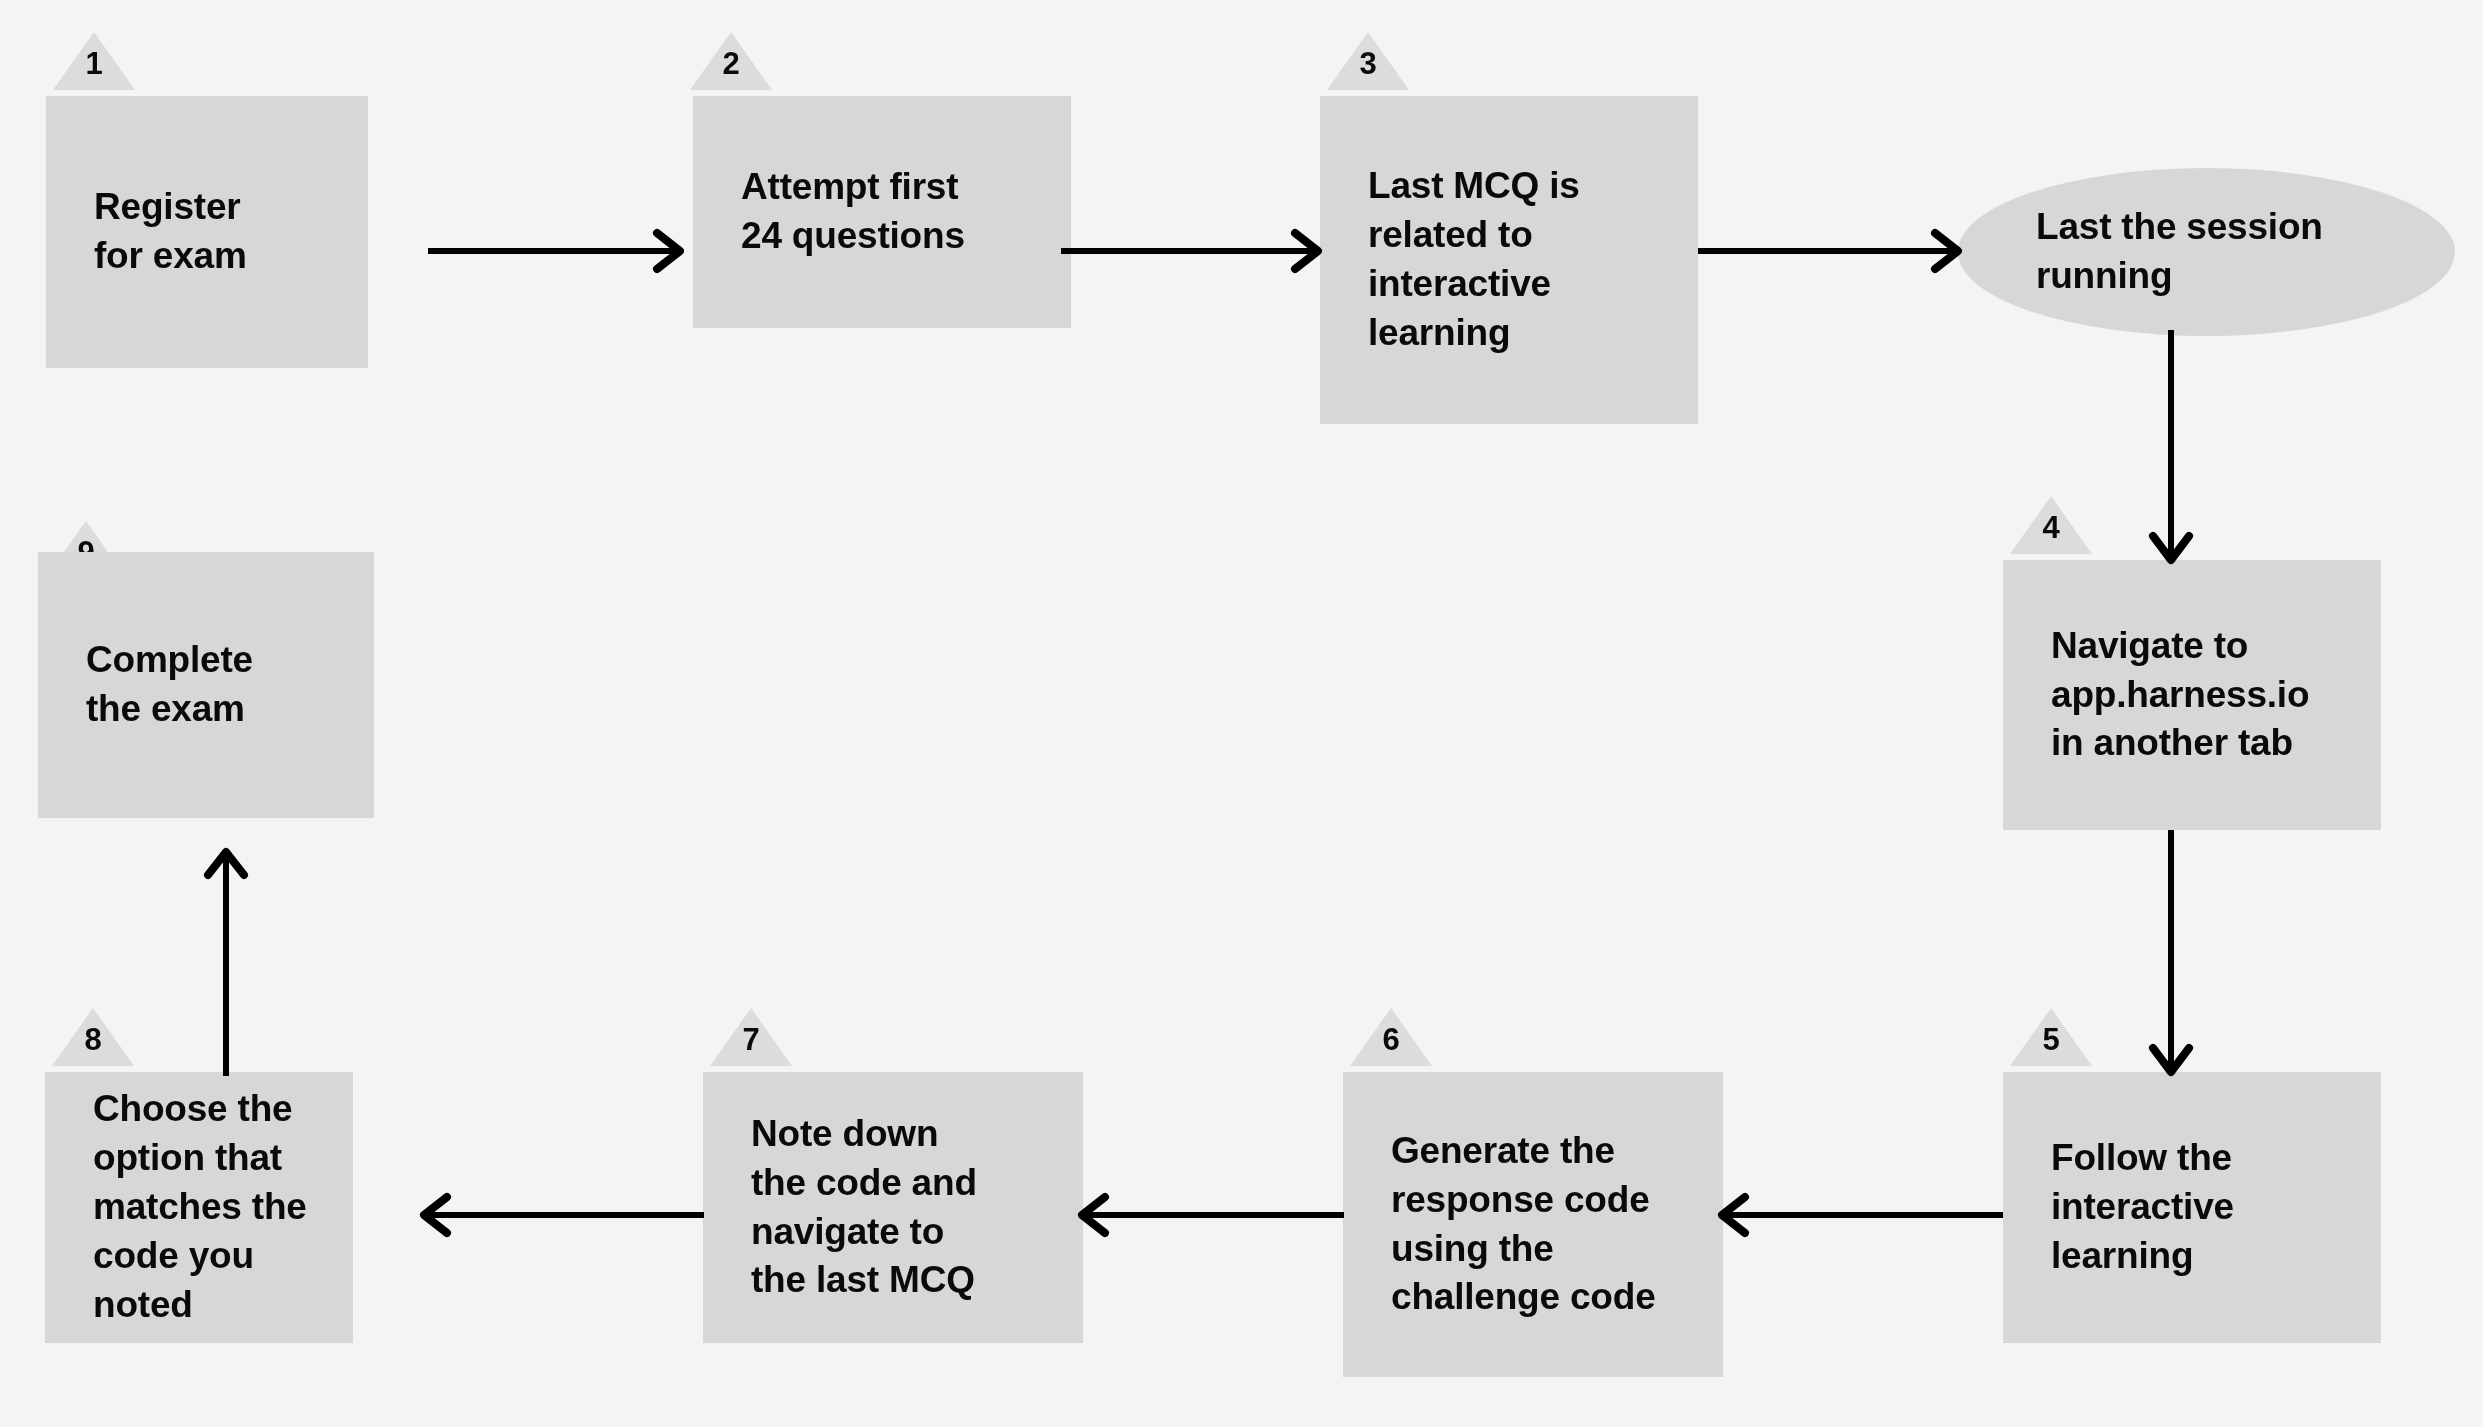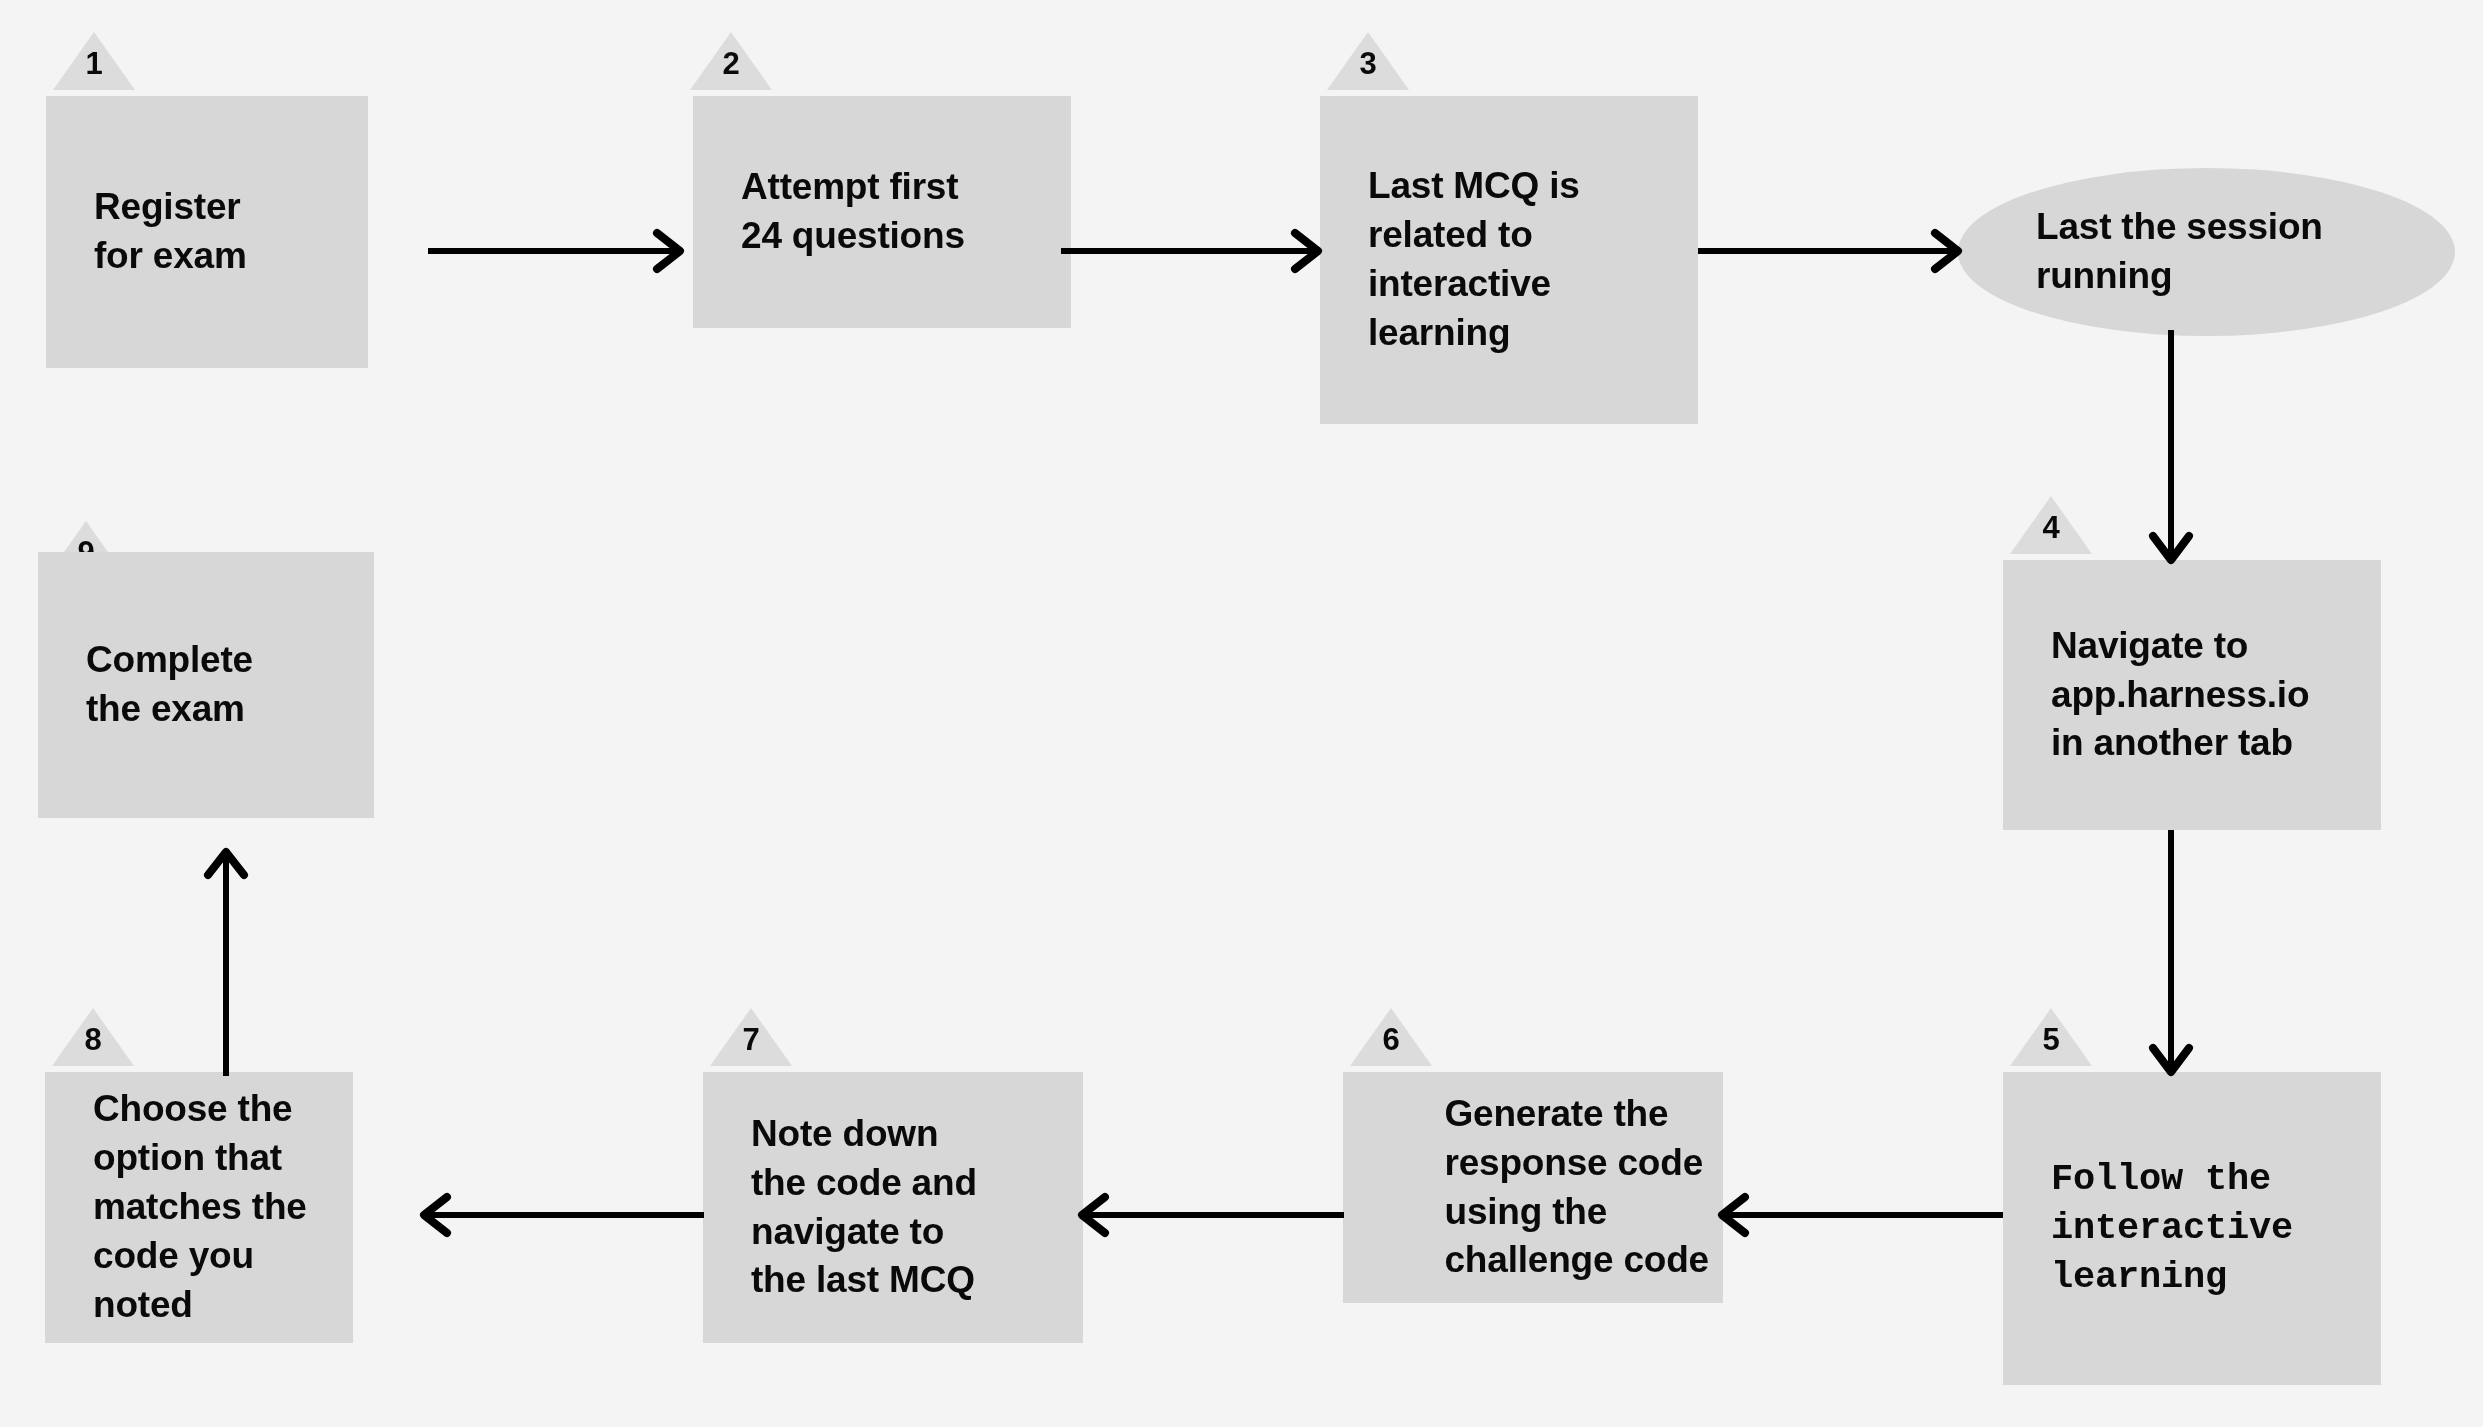--- a/index.html
+++ b/index.html
@@ -114,31 +114,31 @@
   <div class="node rect" style="left:2003px; top:560px; width:378px; height:270px;">
     <div class="label">Navigate to
 app.harness.io
 in another tab</div>
   </div>
 
   <div class="badge" style="left:2010px; top:1008px;">
     <div class="tri"></div>
     <div class="num">5</div>
   </div>
-  <div class="node rect" style="left:2003px; top:1072px; width:378px; height:313px;font-family:Liberation Mono, monospace;">
+  <div class="node rect" style="left:2003px; top:1072px; width:378px; height:271px;">
     <div class="label">Follow the
 interactive
 learning</div>
   </div>
 
   <div class="badge" style="left:1350px; top:1008px;">
     <div class="tri"></div>
     <div class="num">6</div>
   </div>
-  <div class="node rect" style="left:1343px; top:1072px; width:380px; height:231px;justify-content:flex-end;">
+  <div class="node rect" style="left:1343px; top:1072px; width:380px; height:305px;">
     <div class="label">Generate the
 response code
 using the
 challenge code</div>
   </div>
 
   <div class="badge" style="left:710px; top:1008px;">
     <div class="tri"></div>
     <div class="num">7</div>
   </div>

